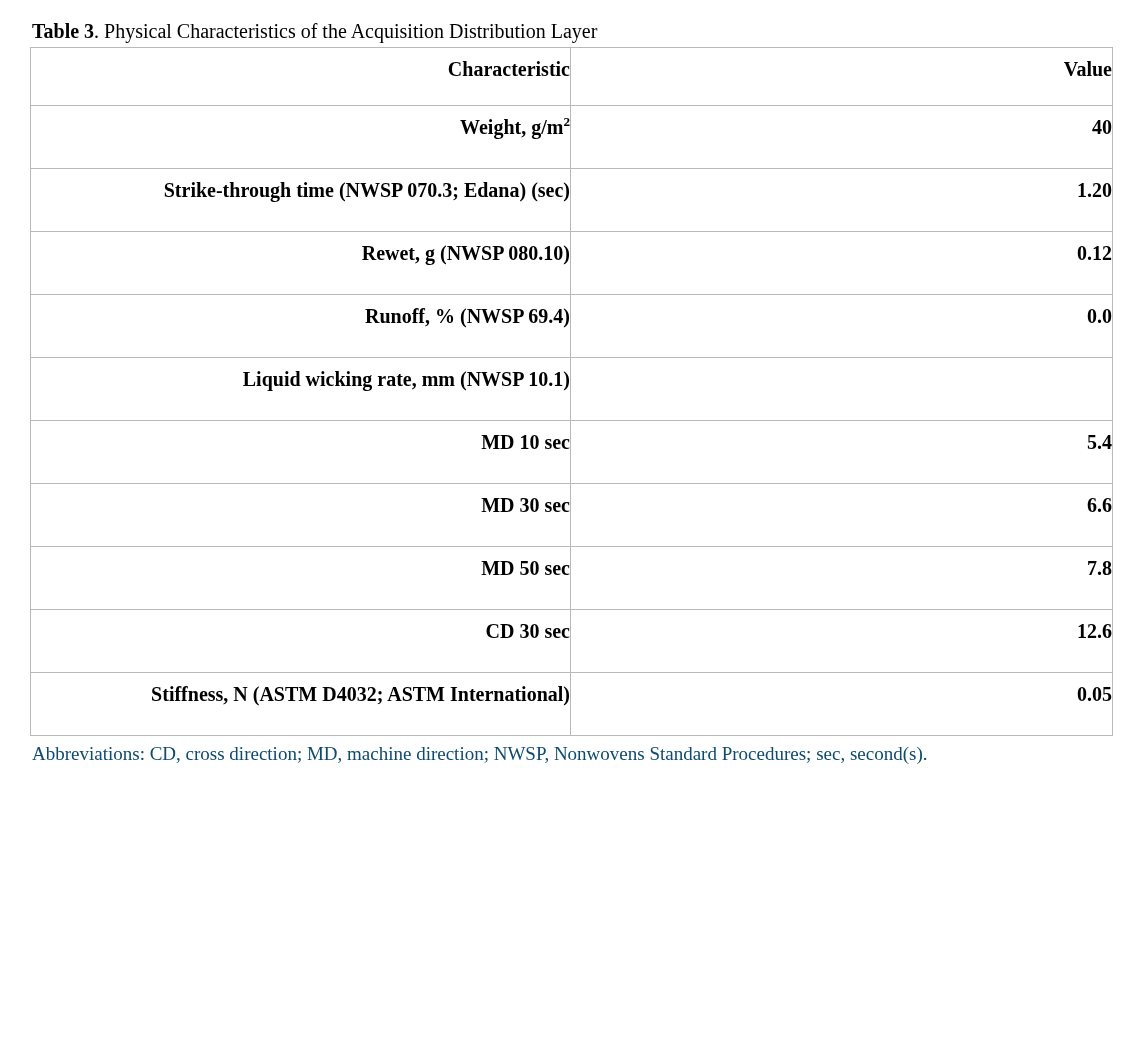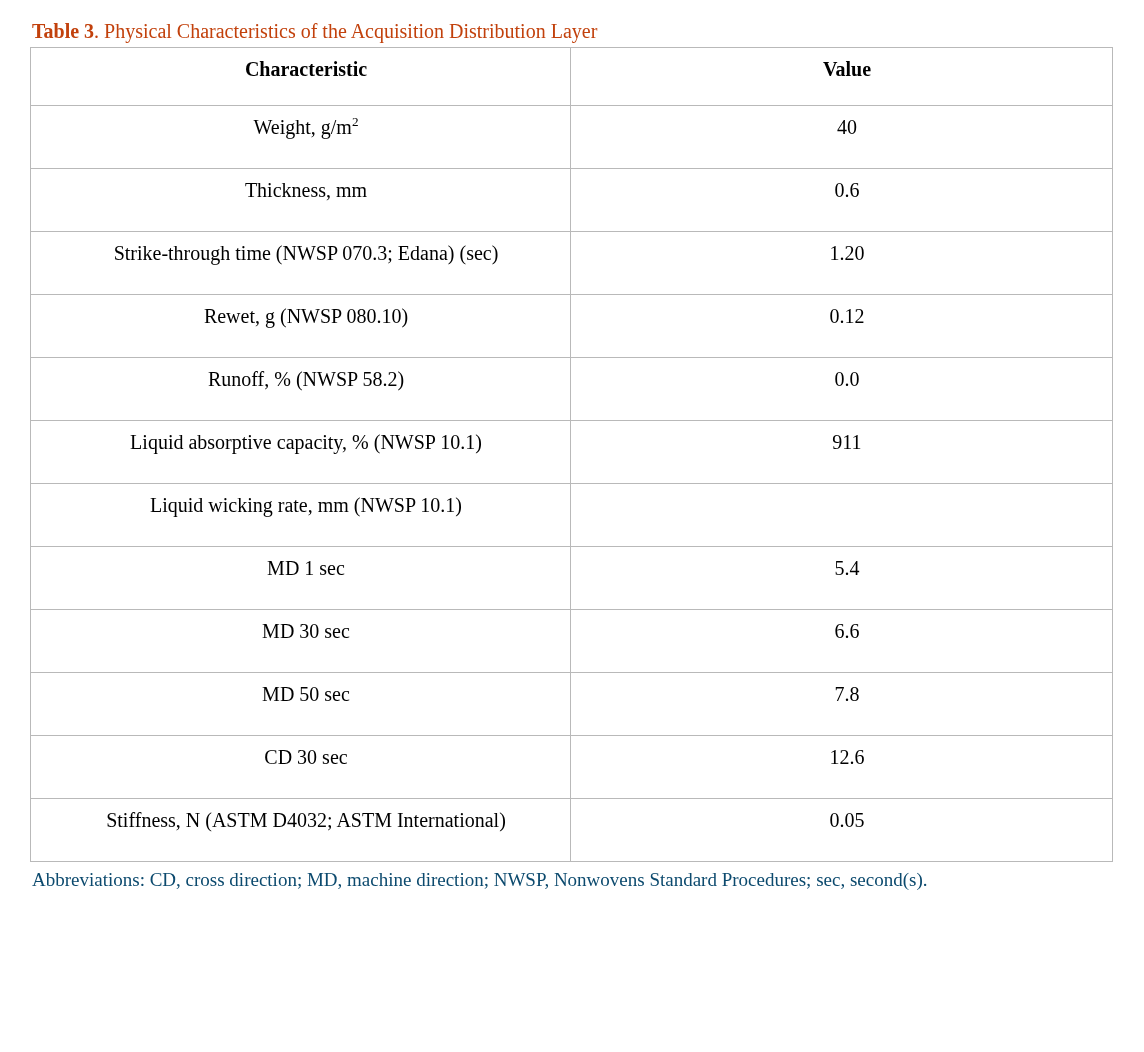--- a/index.html
+++ b/index.html
@@ -17,52 +17,53 @@
   .page {
     position: relative;
     width: 1144px;
     height: 1052px;
     box-sizing: border-box;
     padding: 18px 30px 0 30px;
   }
   .table-caption {
     font-size: 20px;
     line-height: 26px;
-    color: #c2410c;
+    color: #000000;
     margin: 0 0 3px 2px;
     white-space: nowrap;
   }
   .table-caption .cap-label {
     font-weight: bold;
   }
   table.data-table {
     border-collapse: collapse;
     width: 1082px;
     table-layout: fixed;
     border: 1px solid #b9b9b9;
   }
   table.data-table col.col-characteristic { width: 540px; }
   table.data-table col.col-value { width: 542px; }
 
   table.data-table th,
   table.data-table td {
     border: 1px solid #b9b9b9;
-    text-align: center;
+    text-align: right;
     vertical-align: top;
     padding: 9px 0 0 11px;
     font-size: 20px;
     line-height: 24px;
     font-weight: normal;
   }
   table.data-table thead th {
     font-weight: bold;
     height: 48px;
   }
   table.data-table tbody td {
     height: 53px;
+    font-weight: bold;
   }
   tr.row-tall td {
     height: 86px;
   }
   sup {
     font-size: 0.66em;
     vertical-align: super;
     line-height: 0;
   }
   .footnote {
@@ -90,45 +91,37 @@
         <th>Characteristic</th>
         <th>Value</th>
       </tr>
     </thead>
     <tbody id="table-body">
         <tr>
           <td><span>Weight, g/m</span><sup>2</sup></td>
           <td><span>40</span></td>
         </tr>
         <tr>
-          <td><span>Thickness, mm</span></td>
-          <td><span>0.6</span></td>
-        </tr>
-        <tr>
           <td><span>Strike-through time (NWSP 070.3; Edana) (sec)</span></td>
           <td><span>1.20</span></td>
         </tr>
         <tr>
           <td><span>Rewet, g (NWSP 080.10)</span></td>
           <td><span>0.12</span></td>
         </tr>
         <tr class="row-tall">
-          <td><span>Runoff, % (NWSP 58.2)</span></td>
+          <td><span>Runoff, % (NWSP 69.4)</span></td>
           <td><span>0.0</span></td>
-        </tr>
-        <tr>
-          <td><span>Liquid absorptive capacity, % (NWSP 10.1)</span></td>
-          <td><span>911</span></td>
         </tr>
         <tr>
           <td><span>Liquid wicking rate, mm (NWSP 10.1)</span></td>
           <td><span></span></td>
         </tr>
         <tr>
-          <td><span>MD 1 sec</span></td>
+          <td><span>MD 10 sec</span></td>
           <td><span>5.4</span></td>
         </tr>
         <tr>
           <td><span>MD 30 sec</span></td>
           <td><span>6.6</span></td>
         </tr>
         <tr>
           <td><span>MD 50 sec</span></td>
           <td><span>7.8</span></td>
         </tr>

